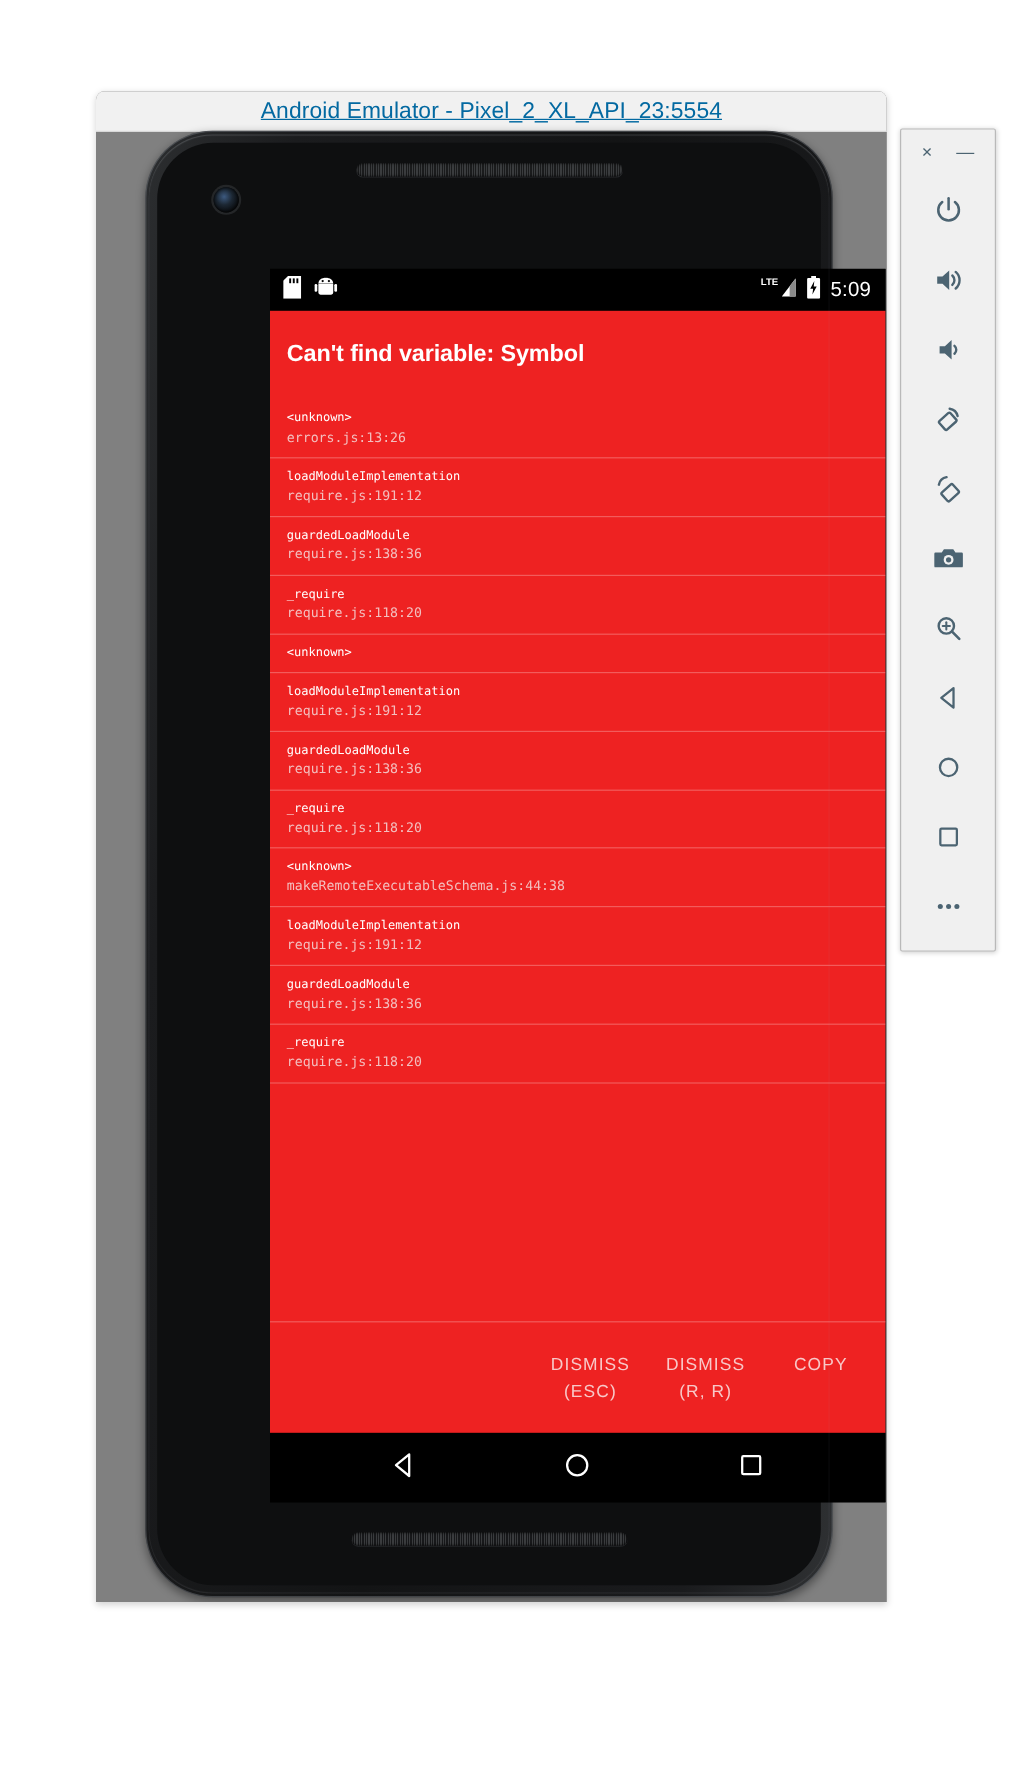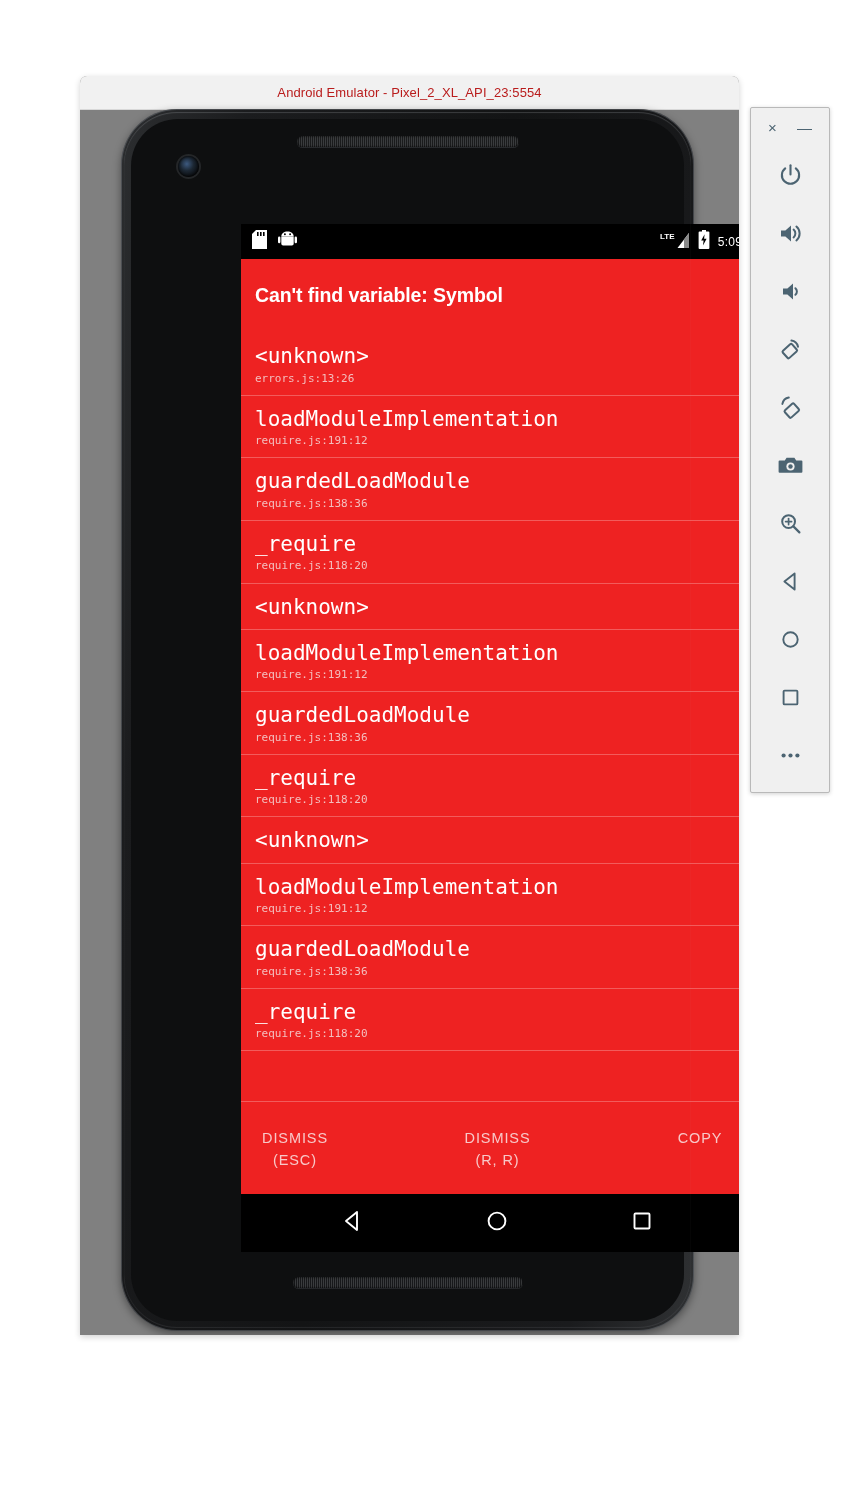--- a/index.html
+++ b/index.html
@@ -20,22 +20,23 @@
     box-shadow: 0 2px 6px rgba(0,0,0,0.18);
     overflow: hidden;
   }
   .emu-titlebar {
     position: absolute; left: 0; top: 0; width: 100%; height: 34px;
     background: #f1f1f1;
     border-bottom: 1px solid #d8d8d8;
     display: flex; align-items: center; justify-content: center;
   }
   .emu-title {
-    font-size: 13px; color: #b91c1c; letter-spacing: .1px;
+    font-size: 19px; color: #0369a1; letter-spacing: .1px;
     font-family: "Liberation Sans", sans-serif;
+    text-decoration: underline;
   }
 
   
   .phone {
     position: absolute; left: 41px; top: 33px;
     width: 573px; height: 1222px;
     background: linear-gradient(100deg,#2c2e30 0%, #1b1c1e 16%, #131415 50%, #1a1b1d 84%, #303234 100%);
     border-radius: 56px;
     box-shadow: inset 0 0 0 1px rgba(120,125,130,.45), 0 3px 8px rgba(0,0,0,.4);
   }
@@ -69,58 +70,58 @@
   .side-btn {
     position:absolute; right:-3px; width:5px; border-radius:2px;
     background: linear-gradient(90deg,#4a4d50,#9a9ea2 45%,#55585b);
     box-shadow: 0 0 2px rgba(0,0,0,.6);
   }
   .side-btn.power  { top:300px; height:78px; }
   .side-btn.volume { top:466px; height:140px; }
 
   
   .screen {
-    position:absolute; left:120px; top:115px;
+    position:absolute; left:104px; top:115px;
     width:513px; height:1028px;
     background:#000; overflow:hidden;
   }
   .statusbar {
     height:35px; background:#000; display:flex; align-items:center;
     padding: 0 12px 0 11px; color:#fff;
   }
   .sb-left { display:flex; align-items:center; gap:11px; }
   .sb-right { margin-left:auto; display:flex; align-items:center; gap:8px; }
-  .sb-time { font-size:12px; color:#fff; letter-spacing:.2px; }
+  .sb-time { font-size:17px; color:#fff; letter-spacing:.2px; }
 
   
   .redbox {
     position:relative; background:#ee2222; height:935px;
     display:flex; flex-direction:column;
   }
   .rb-title {
     color:#ffffff; font-weight:bold; font-size:19.5px;
     padding: 25px 14px 0 14px; letter-spacing:-.1px;
     line-height:1.2;
   }
   .rb-stack { flex:1; overflow:hidden; padding-top: 26px; }
   .frame {
     padding: 10px 14px 9px 14px;
     border-bottom: 1px solid #f25c5c;
   }
   .frame:first-child { border-top: none; }
   .frame-name {
     font-family: "DejaVu Sans Mono", "Liberation Mono", monospace;
-    font-size:21px; color:#ffffff; line-height:1.25; white-space:nowrap;
+    font-size:10px; color:#ffffff; line-height:1.25; white-space:nowrap;
   }
   .frame-loc {
     font-family: "DejaVu Sans Mono", "Liberation Mono", monospace;
     font-size:11px; color:#f3bfbf; line-height:1.3; margin-top:2px; white-space:nowrap;
   }
   .rb-actions {
-    display:flex; align-items:flex-start; justify-content:space-between;
+    display:flex; align-items:flex-start; justify-content:flex-end;
     padding: 26px 6px 0 6px; height: 93px;
     border-top: 1px solid #f25c5c;
   }
   .rb-btn {
     text-align:center; color:#f8c8c8; font-size:14.5px;
     letter-spacing:.9px; line-height:1.5; cursor:pointer;
     min-width: 96px;
   }
 
   
@@ -239,20 +240,21 @@
               <div class="frame">
                 <div class="frame-name">guardedLoadModule</div>
                 <div class="frame-loc">require.js:138:36</div>
               </div>
               <div class="frame">
                 <div class="frame-name">_require</div>
                 <div class="frame-loc">require.js:118:20</div>
               </div>
               <div class="frame">
                 <div class="frame-name">&lt;unknown&gt;</div>
+                <div class="frame-loc">makeRemoteExecutableSchema.js:44:38</div>
               </div>
               <div class="frame">
                 <div class="frame-name">loadModuleImplementation</div>
                 <div class="frame-loc">require.js:191:12</div>
               </div>
               <div class="frame">
                 <div class="frame-name">guardedLoadModule</div>
                 <div class="frame-loc">require.js:138:36</div>
               </div>
               <div class="frame">

